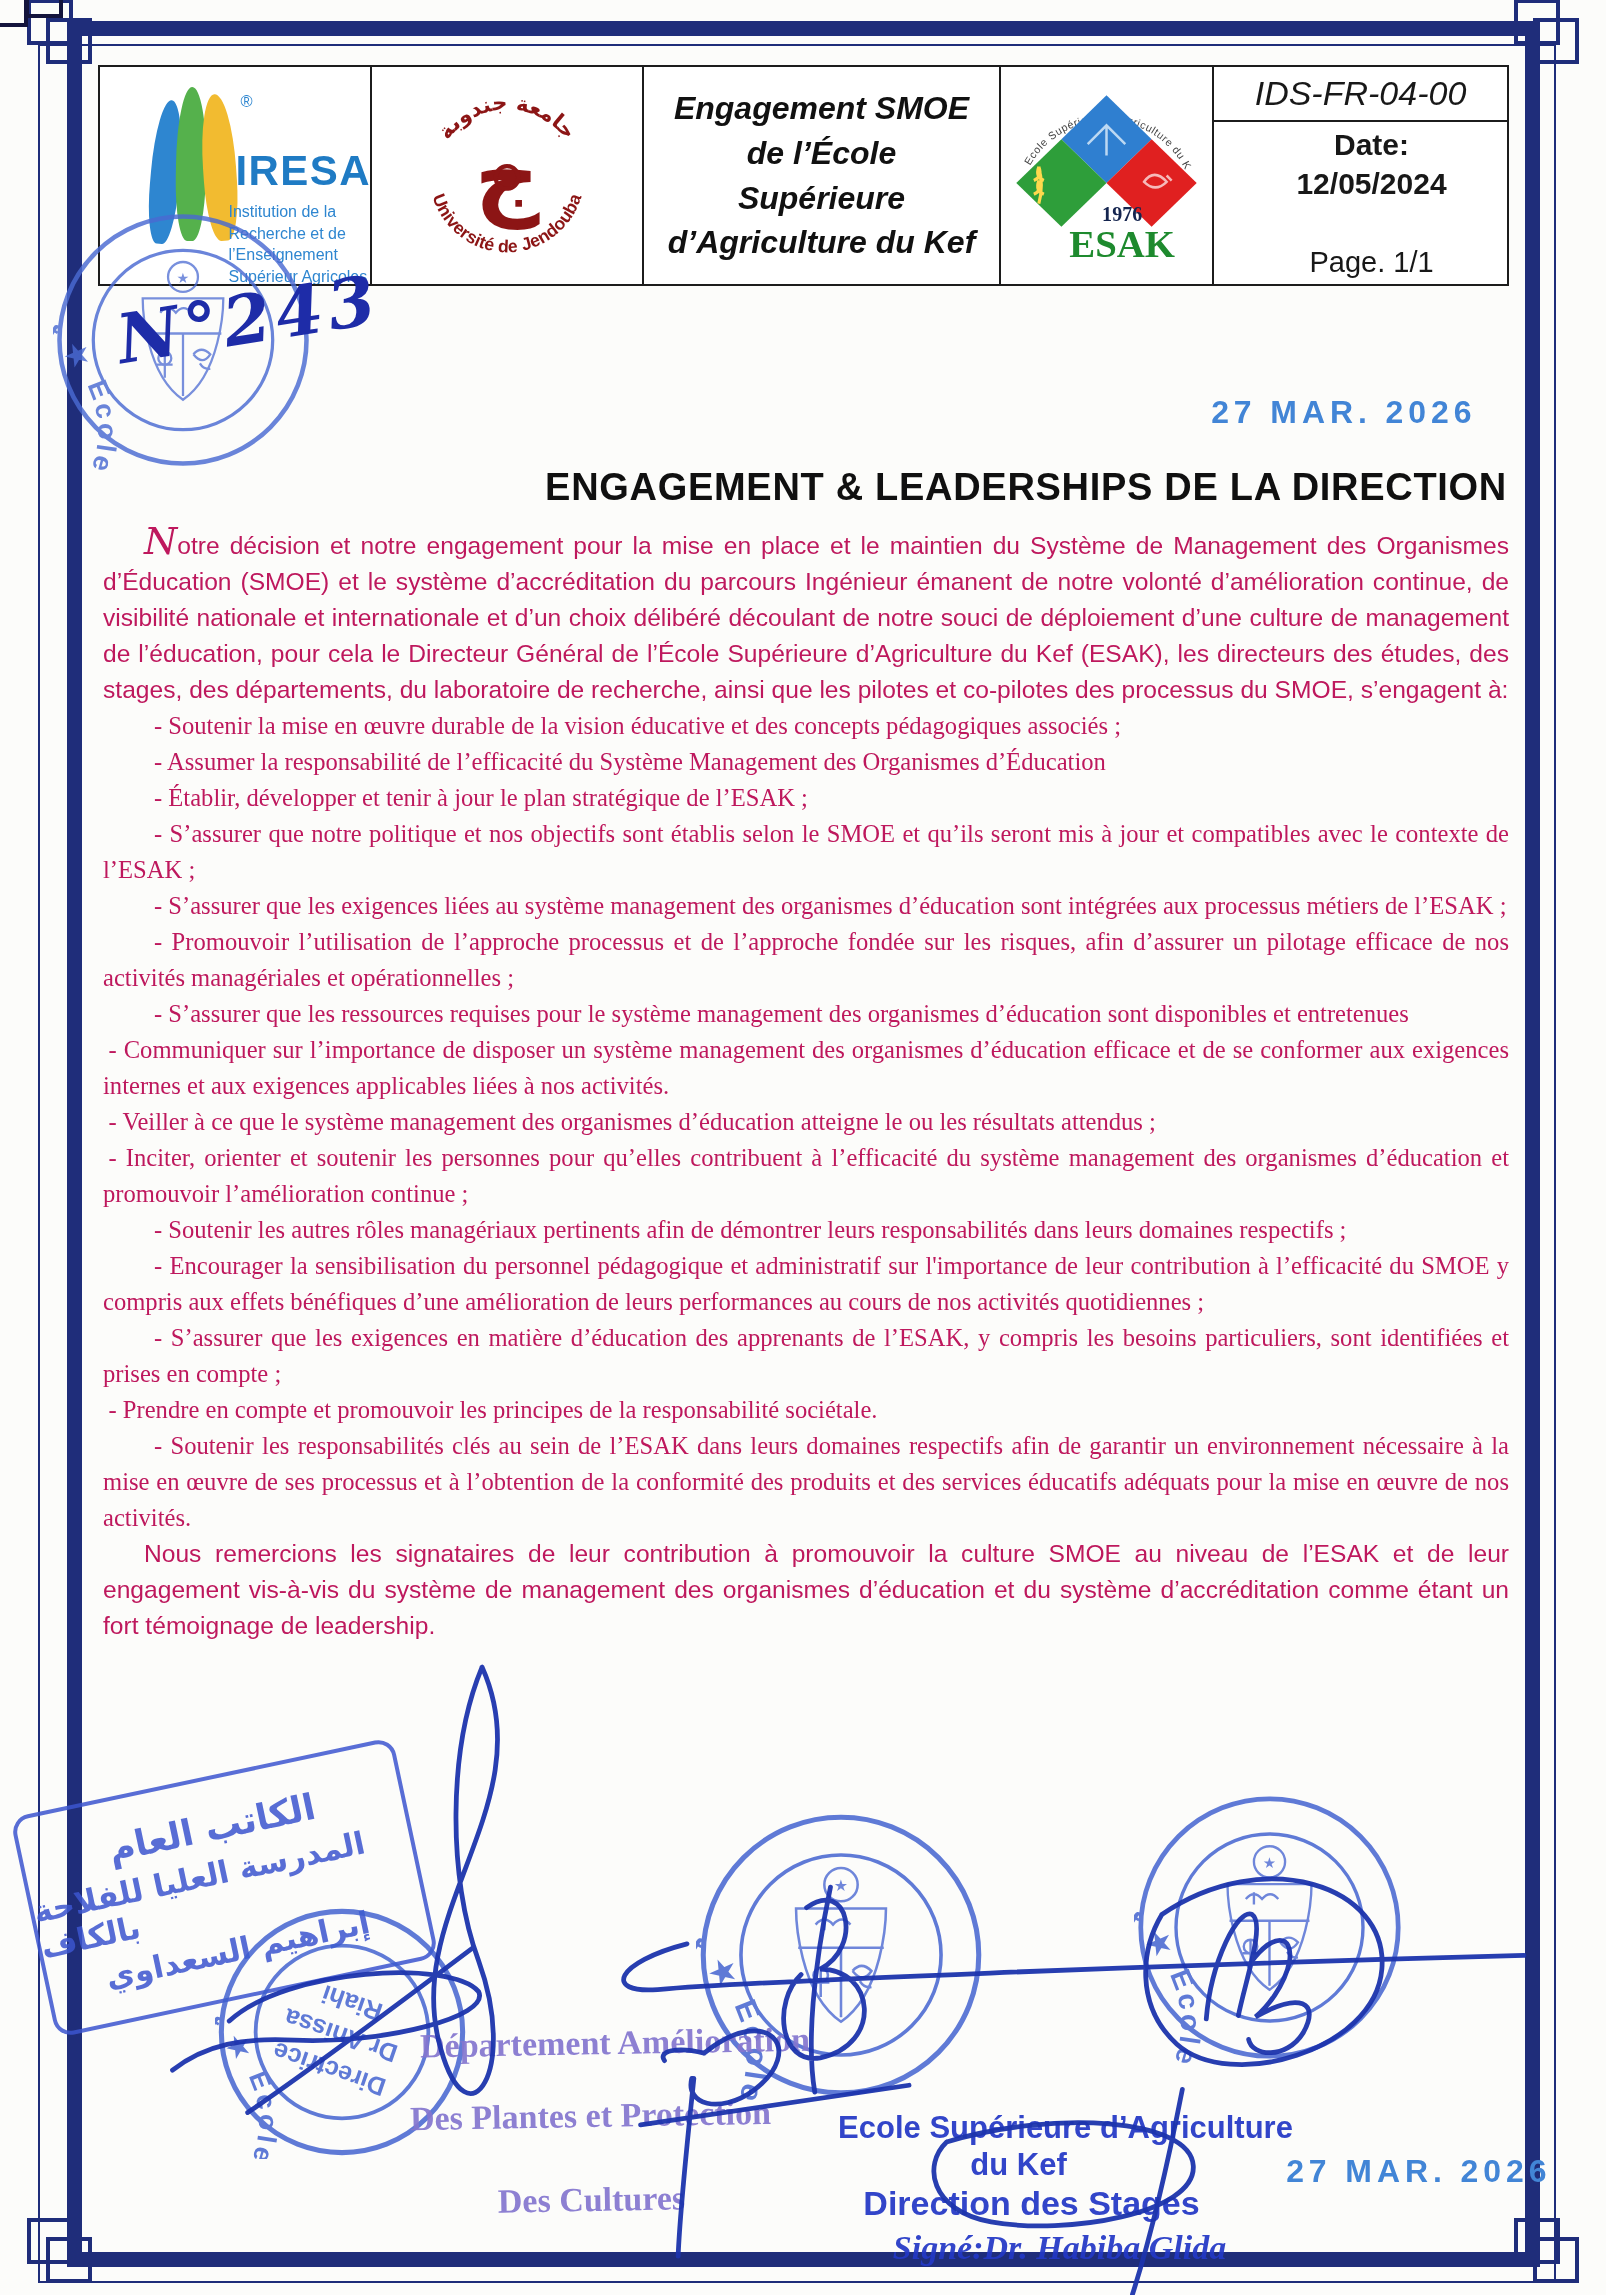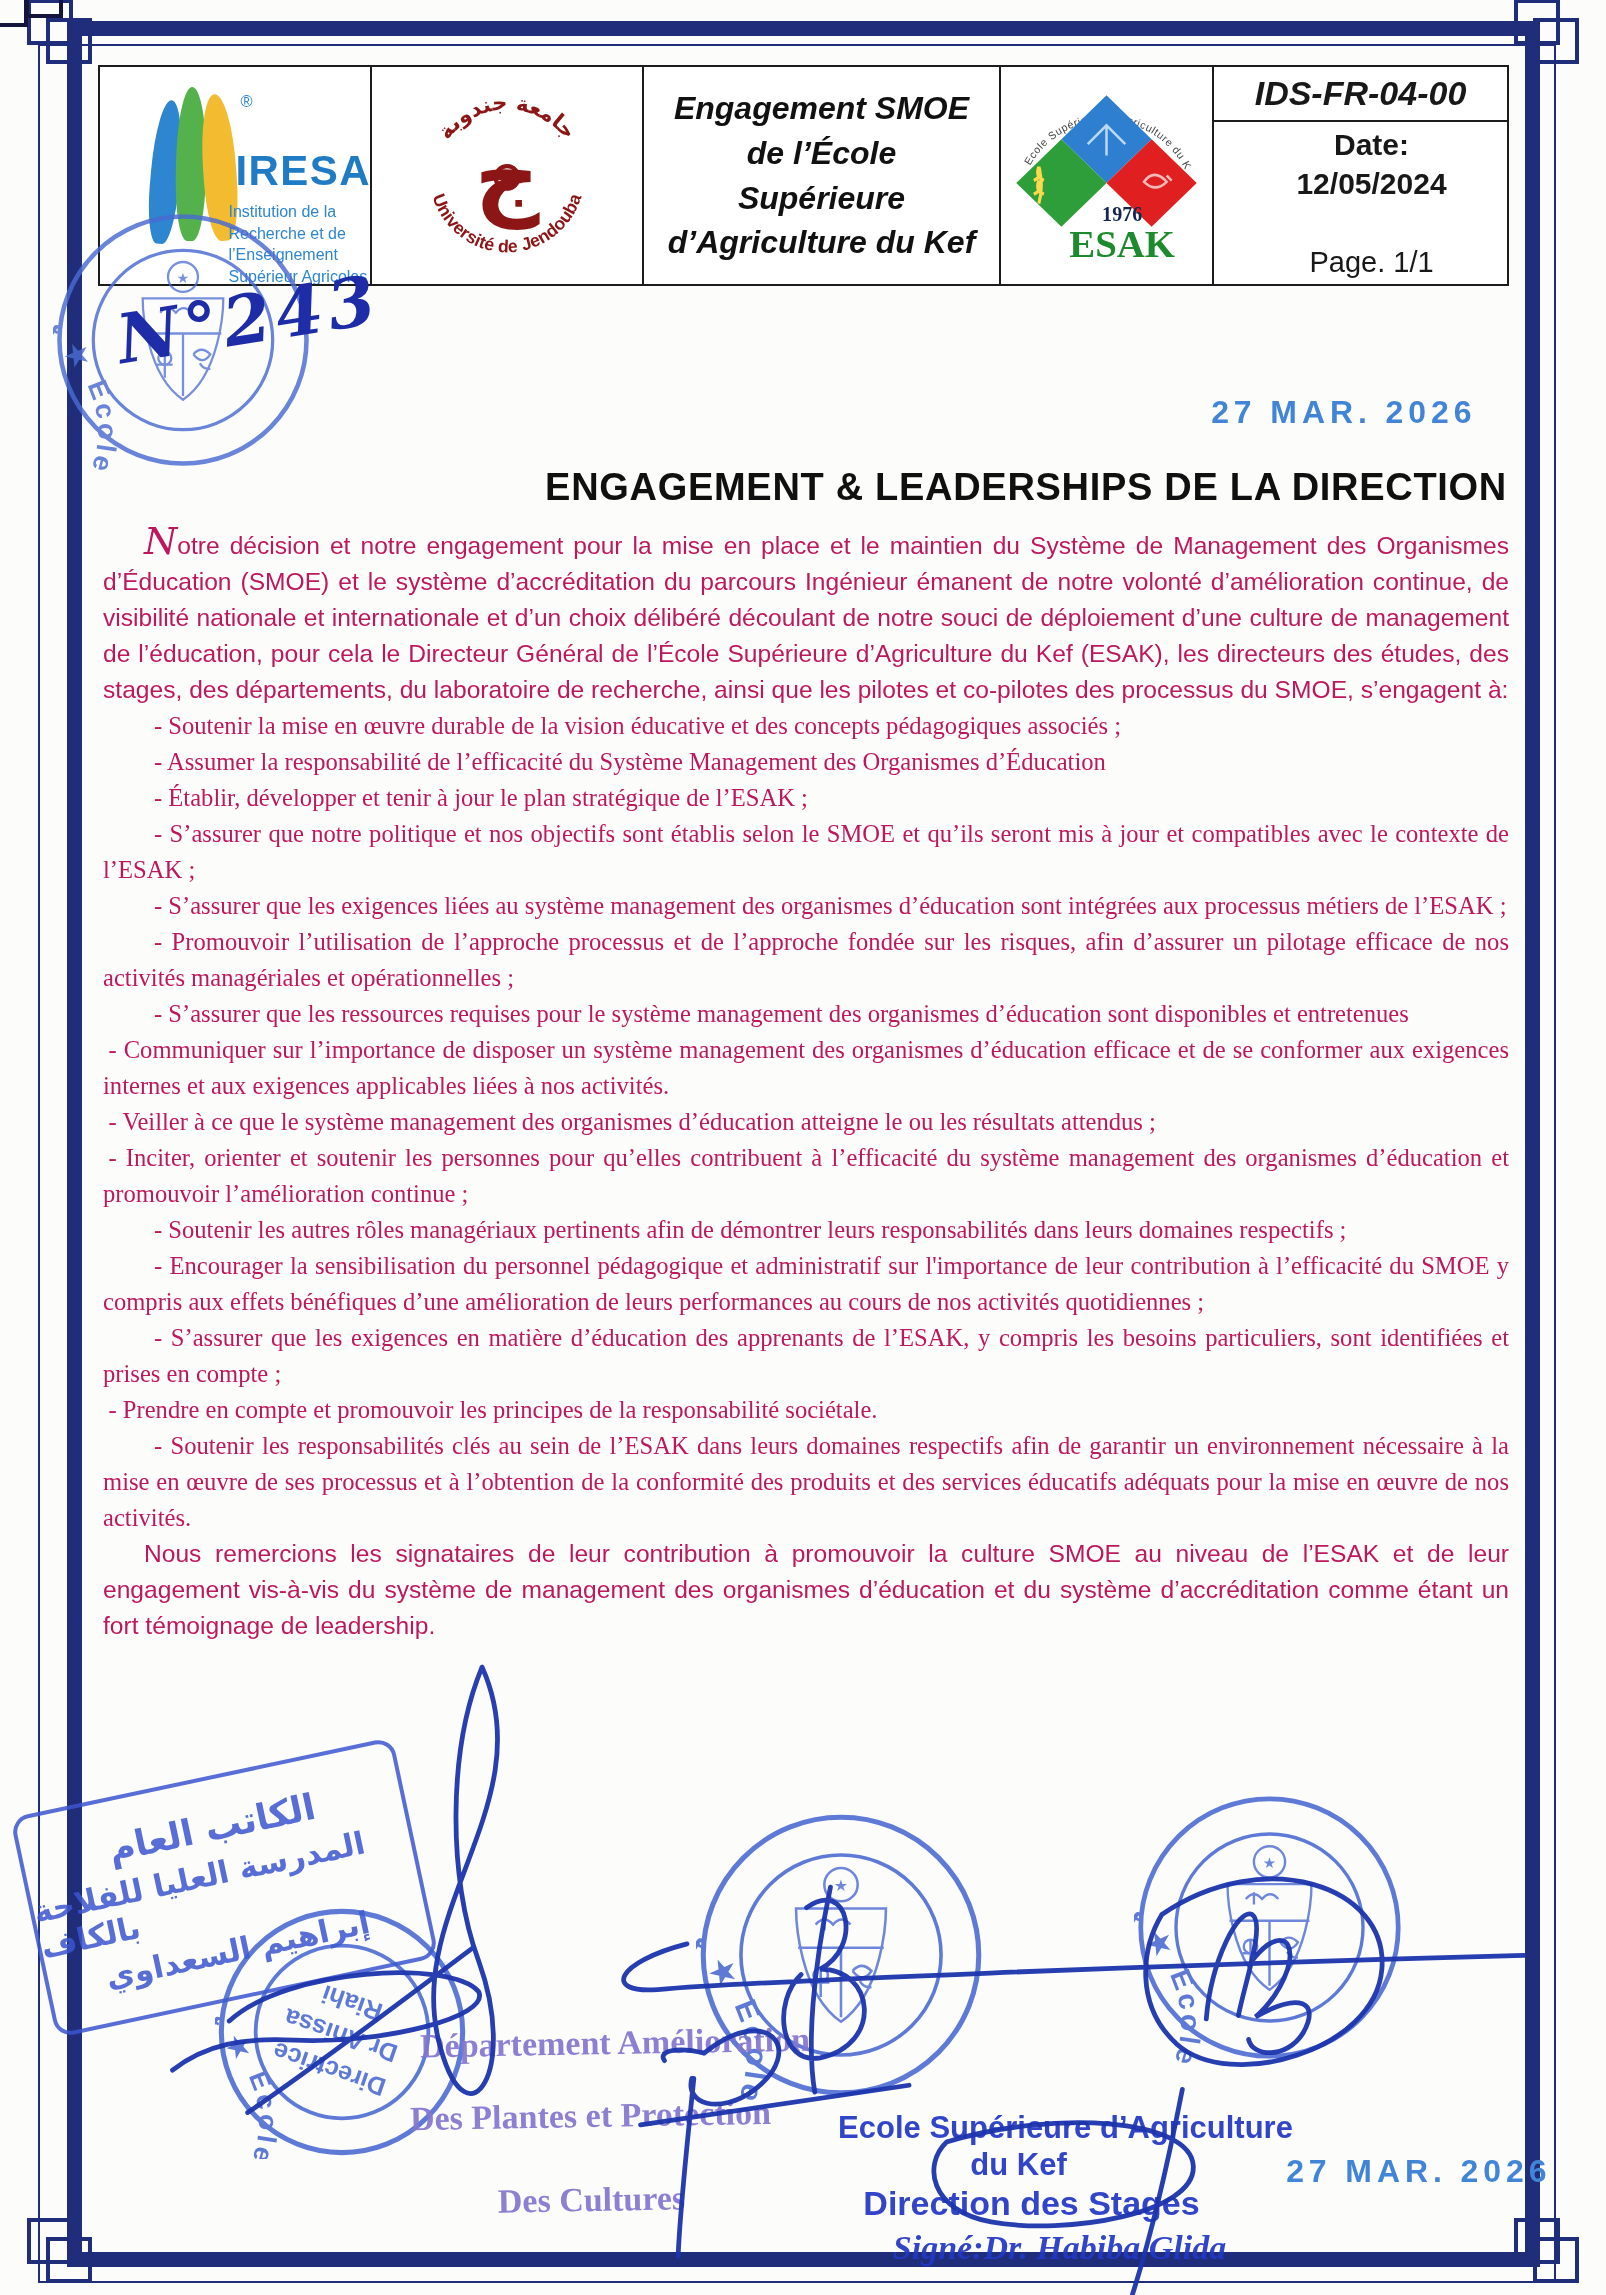--- a/index.html
+++ b/index.html
@@ -25,21 +25,21 @@
   
   .hdr{position:absolute; left:98px; top:65px; width:1411px; height:221px;
     display:flex; border:2.7px solid #1c1c1c; background:#fff; box-sizing:border-box;}
   .hdr .cell{box-sizing:border-box; border-right:2.7px solid #1c1c1c;
     display:flex; align-items:center; justify-content:center; position:relative; overflow:hidden;}
   .hdr .c1{width:272px;} .hdr .c2{width:272px;} .hdr .c3{width:357px;}
   .hdr .c4{width:213px;} .hdr .c5{flex:1; border-right:none; flex-direction:column; align-items:stretch; justify-content:flex-start;}
   .hdr-title{font-weight:bold; font-style:italic; font-size:32px; line-height:1.4;
     text-align:center; padding:0 19px; color:#111;}
   .docid{height:53px; display:flex; align-items:center; justify-content:center;
-    border-bottom:2.7px solid #1c1c1c; font-weight:bold; font-style:italic; font-size:34px;}
+    border-bottom:2.7px solid #1c1c1c; font-weight:normal; font-style:italic; font-size:34px;}
   .meta{flex:1; display:flex; flex-direction:column; align-items:center; justify-content:center; gap:5px;margin-left:22px;}
   .meta .b{font-weight:bold; font-size:30px;}
   .meta .p{font-size:29px; margin-top:40px;}
   
   .iresa{position:relative; width:267px; height:205px;}
   .iresa .stroke{position:absolute; border-radius:55% 55% 45% 45%;}
   .iresa .s-blue {left:49px; top:27px; width:29px; height:144px; background:#2e86d0; transform:rotate(5deg);}
   .iresa .s-green{left:74px; top:13.7px; width:30px; height:154px; background:#55b14c; transform:rotate(1deg);}
   .iresa .s-yellow{left:101px; top:20.5px; width:33px; height:147px; background:#f2bb30; transform:rotate(-4deg);}
   .iresa .reg{position:absolute; left:139px; top:19px; color:#2e86d0; font-size:16.4px;}

